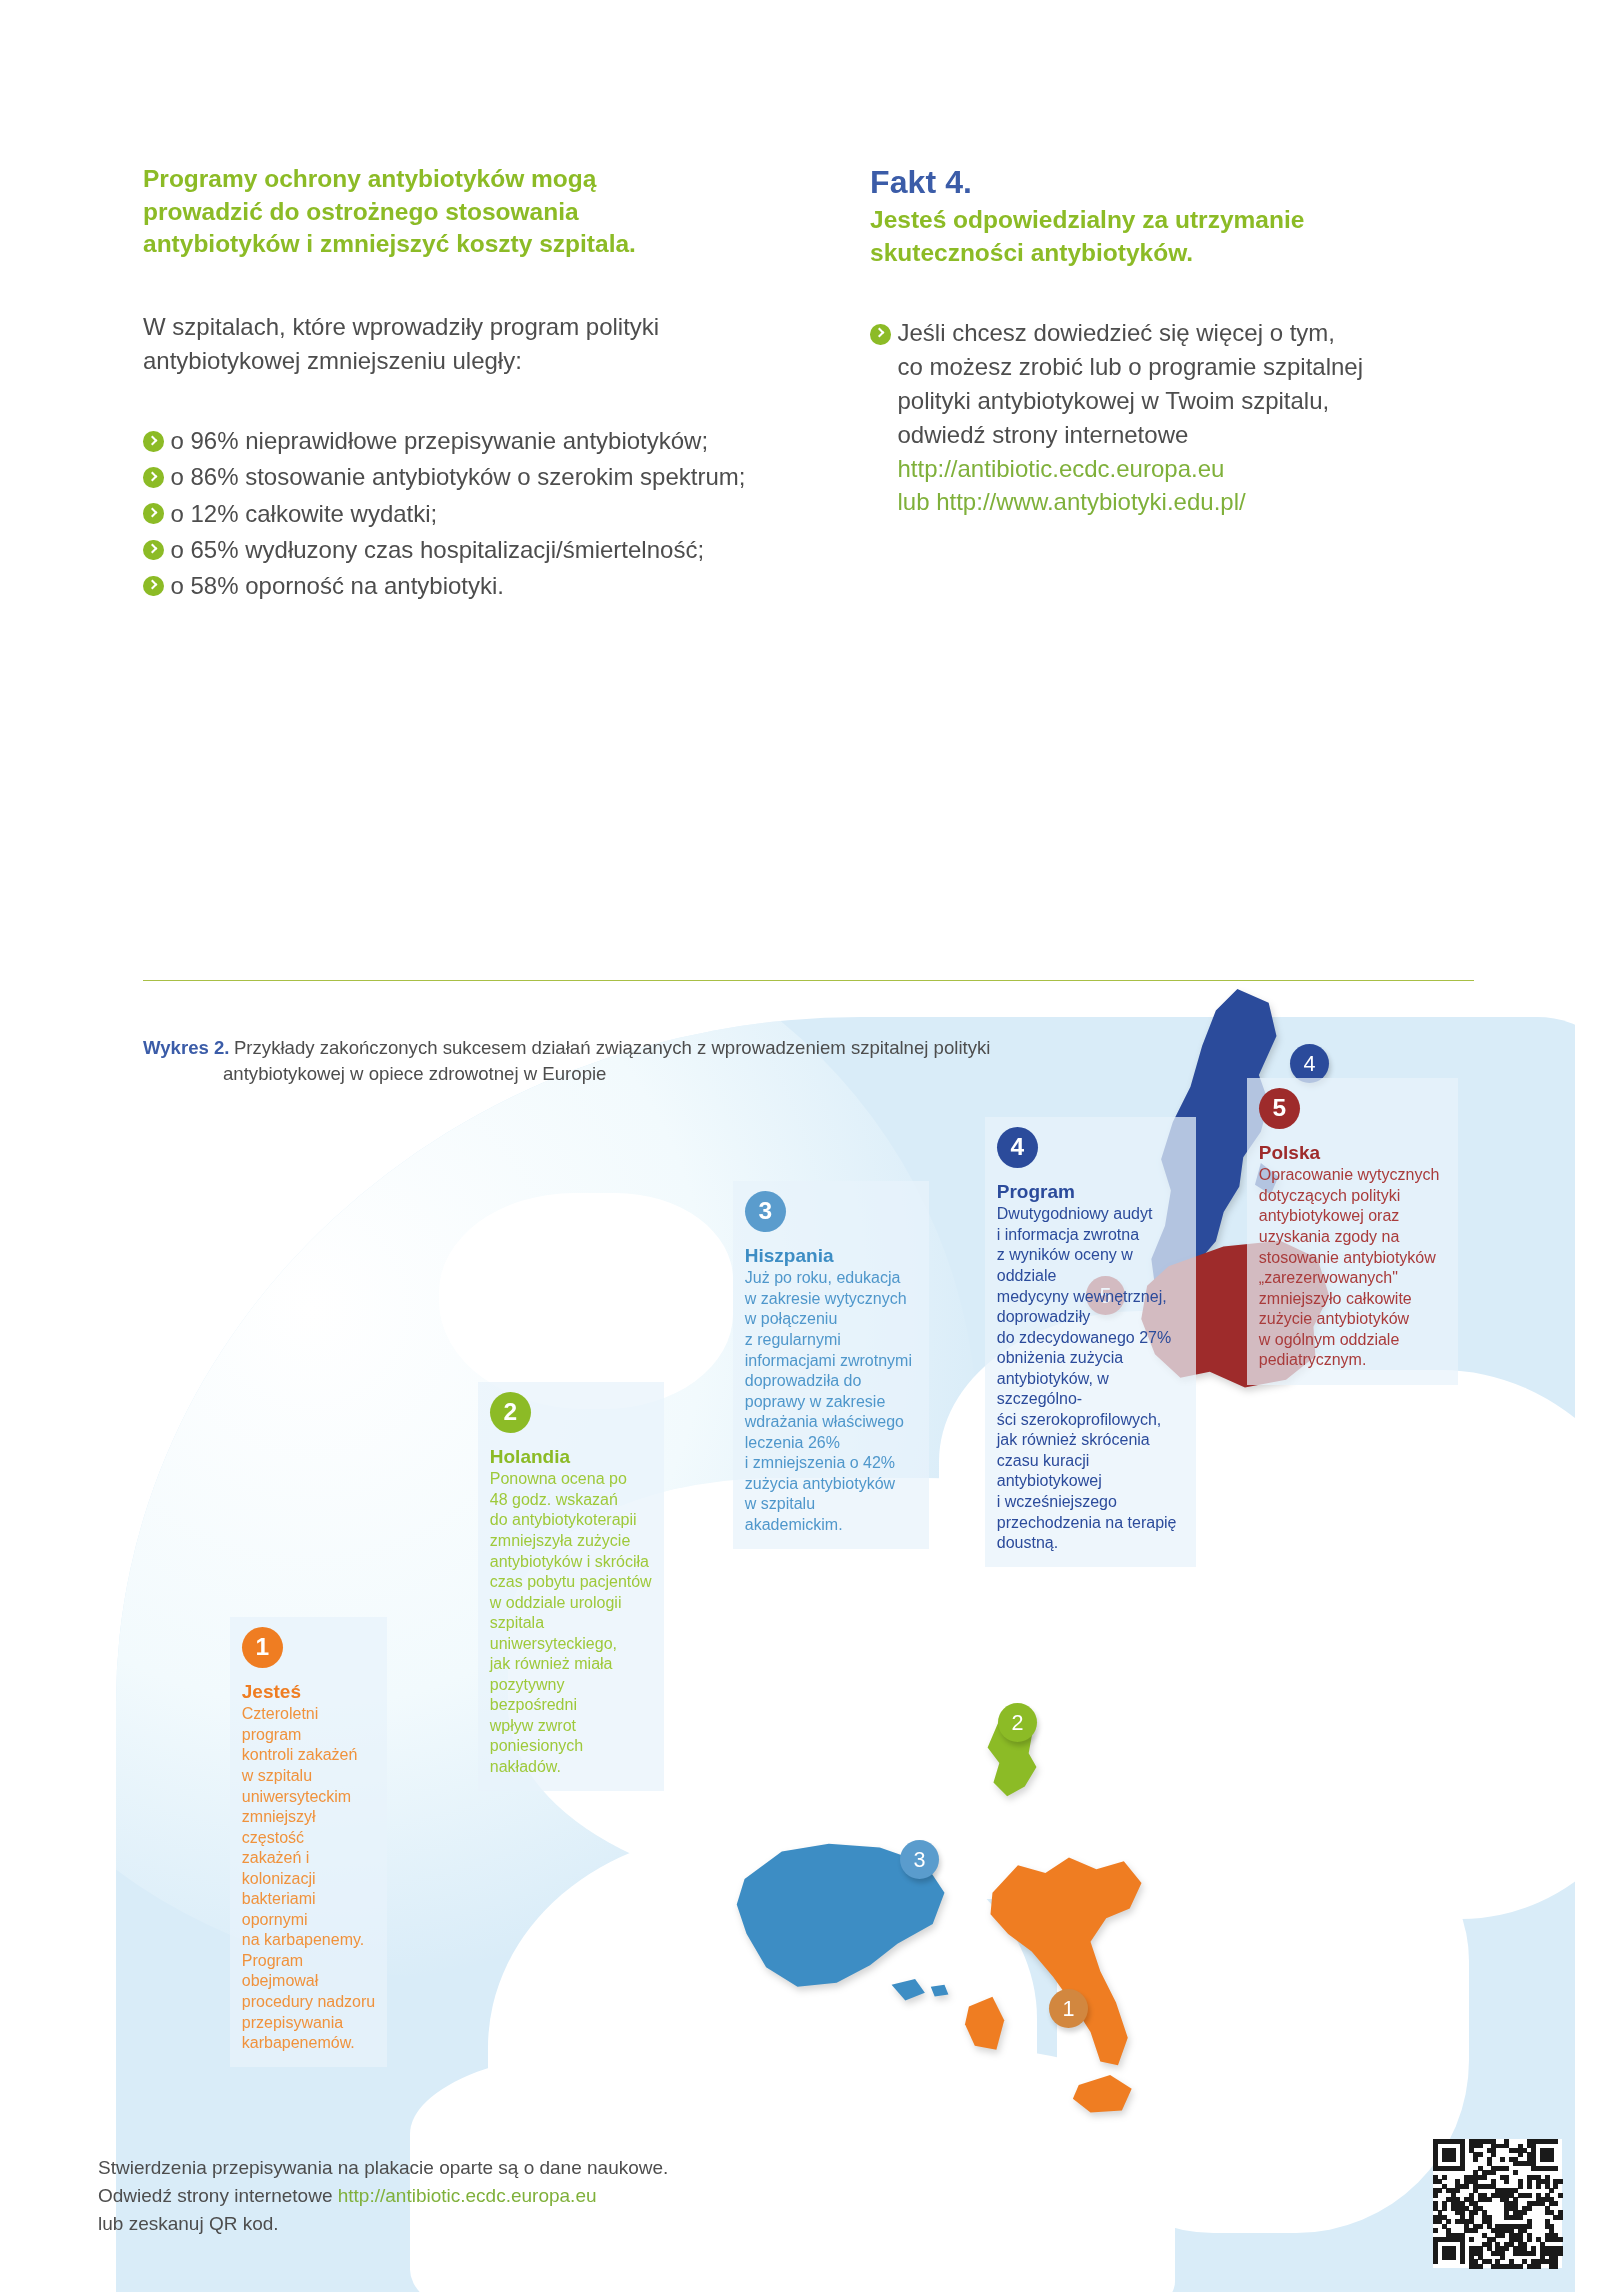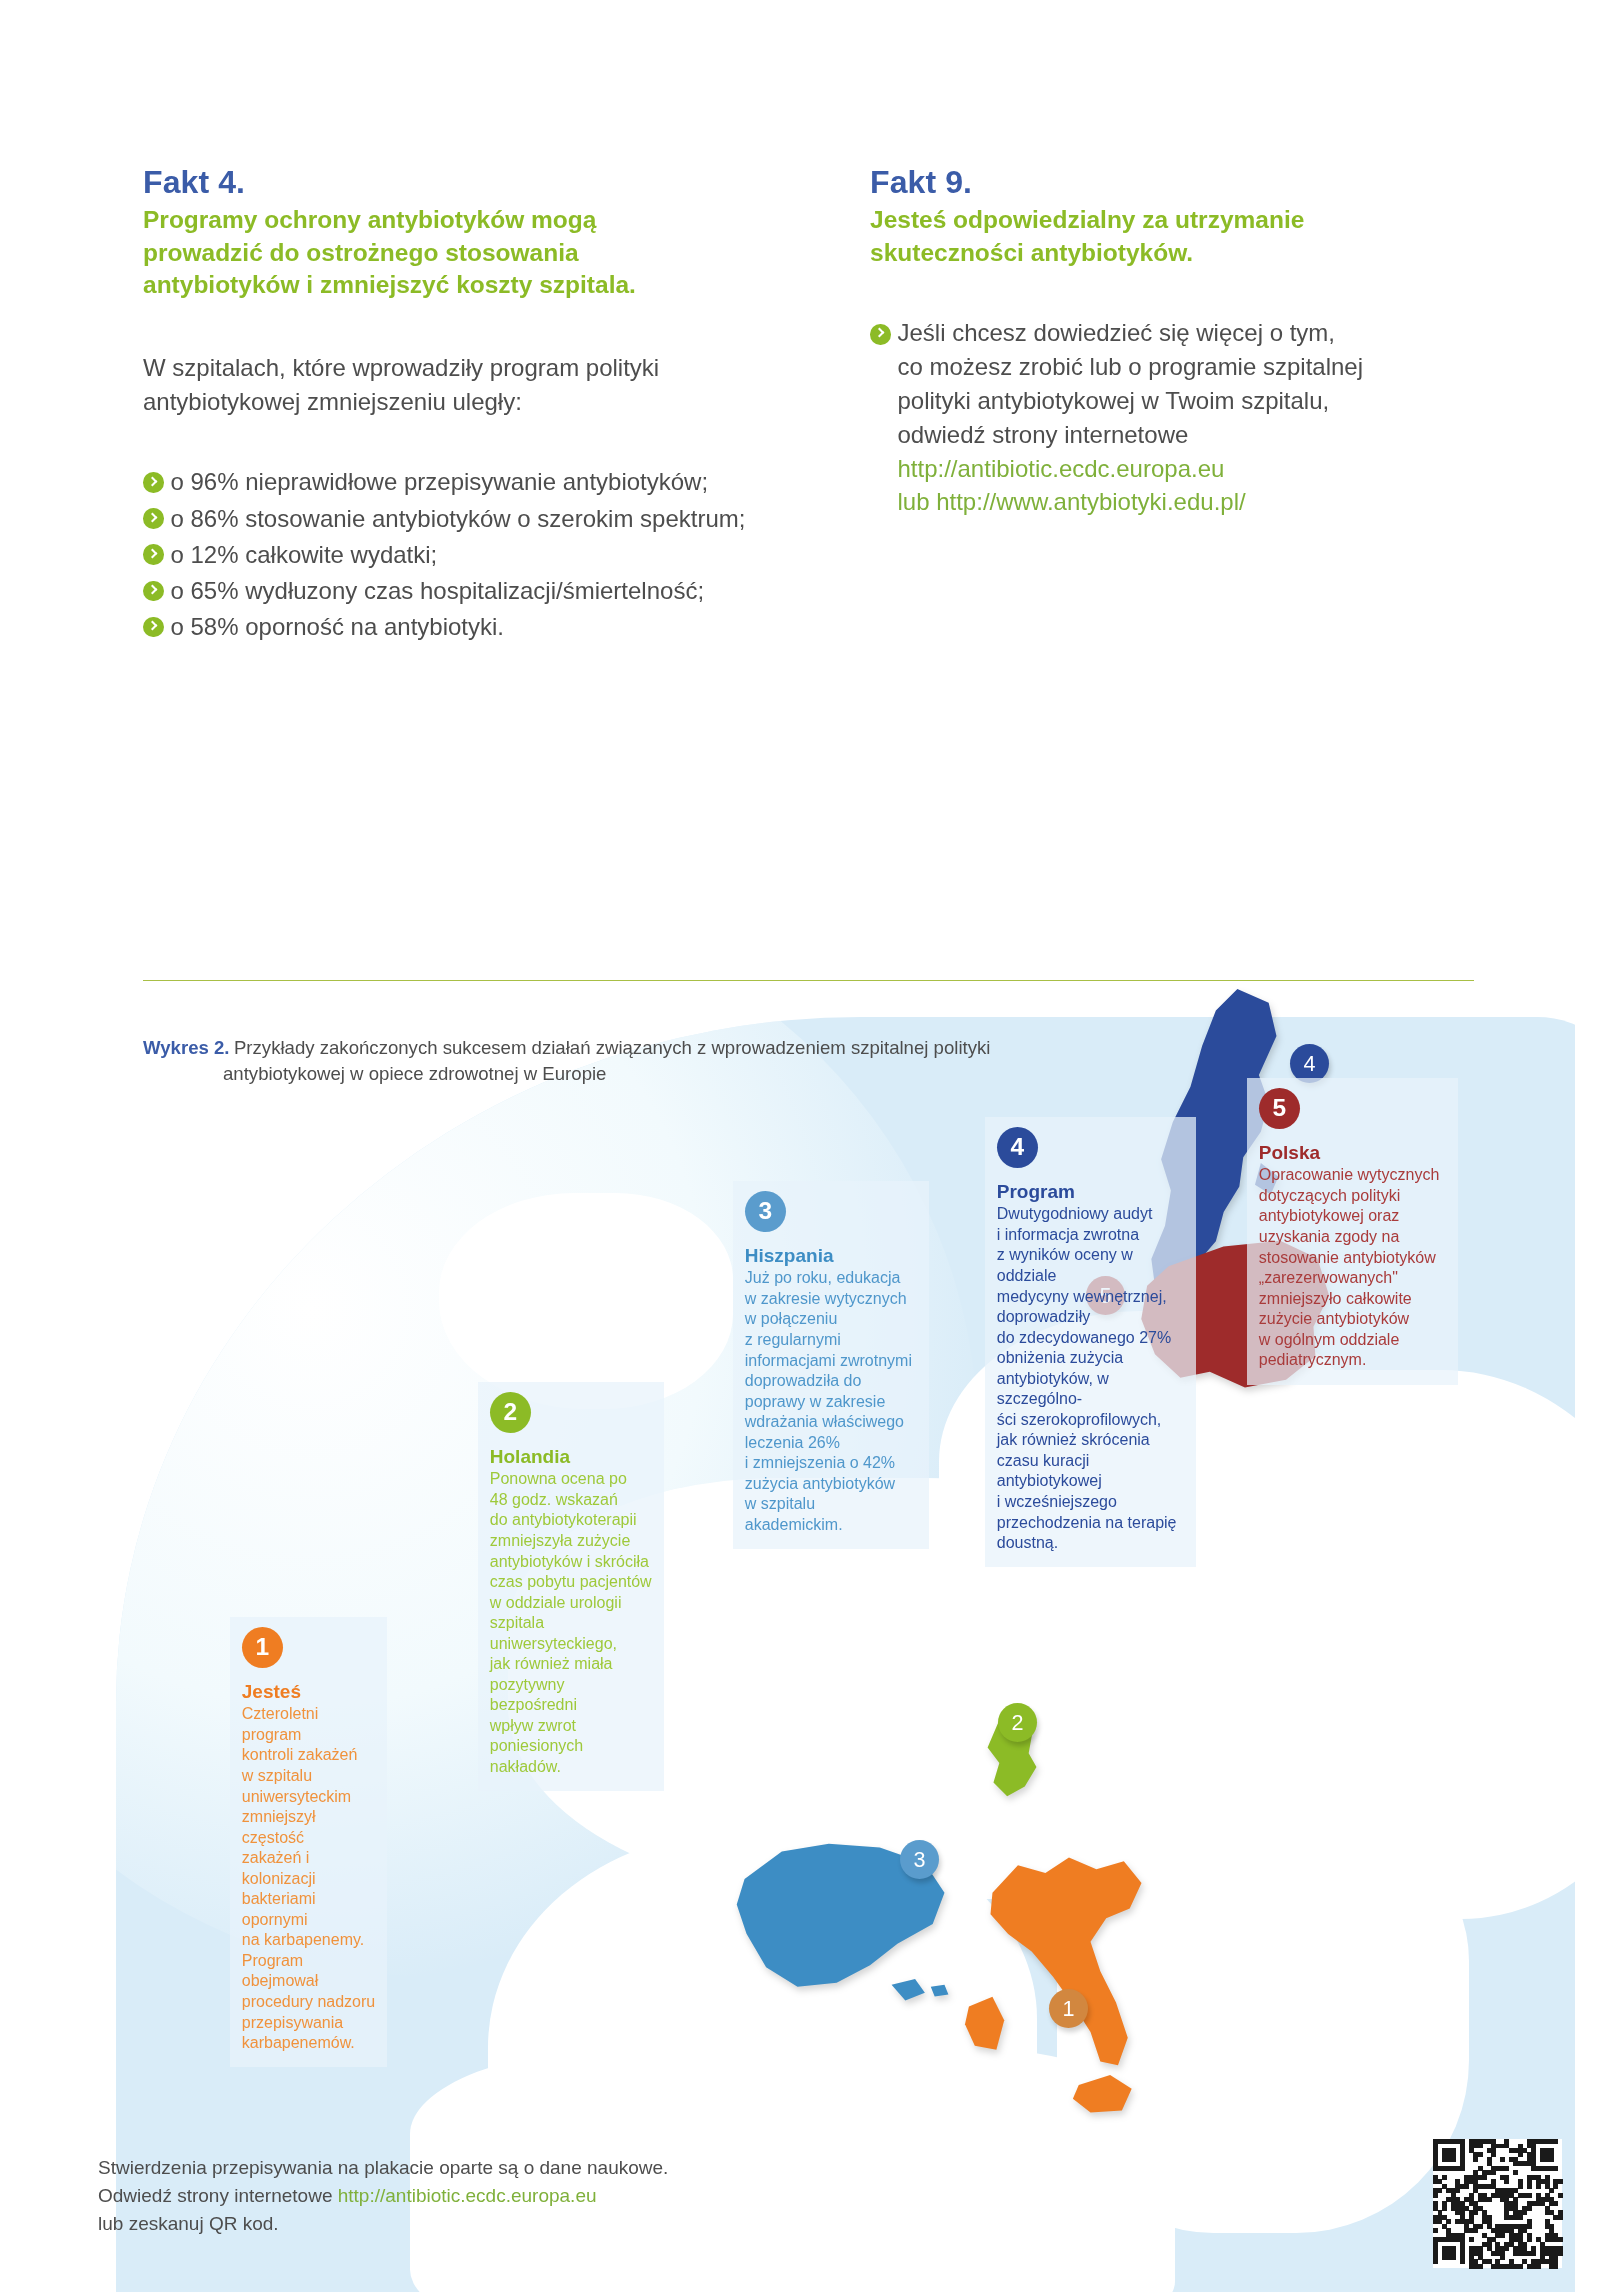--- a/index.html
+++ b/index.html
@@ -399,21 +399,20 @@
 zużycie antybiotyków
 w ogólnym oddziale
 pediatrycznym.</div>
     </div>
 
   </div>
 
   <div class="facts-area">
 
     <div class="col-left">
-      <div class="fact-num">Fakt 4.</div>
       <div class="fact-head" style="white-space: pre-line;">Programy ochrony antybiotyków mogą
 prowadzić do ostrożnego stosowania
 antybiotyków i zmniejszyć koszty szpitala.</div>
       <div class="fact-body lead-para" style="white-space: pre-line;">W szpitalach, które wprowadziły program polityki
 antybiotykowej zmniejszeniu uległy:</div>
 
       <ul class="bullet-list">
         <li>
           <span class="arrow-bullet"></span>
           <span class="bullet-text">o 96% nieprawidłowe przepisywanie antybiotyków;</span>
@@ -431,21 +430,21 @@
           <span class="bullet-text">o 65% wydłuzony czas hospitalizacji/śmiertelność;</span>
         </li>
         <li>
           <span class="arrow-bullet"></span>
           <span class="bullet-text">o 58% oporność na antybiotyki.</span>
         </li>
       </ul>
     </div>
 
     <div class="col-right">
-      <div class="fact-num">Fakt 9.</div>
+      <div class="fact-num">Fakt 4.</div>
       <div class="fact-head" style="white-space: pre-line;">Jesteś odpowiedzialny za utrzymanie
 skuteczności antybiotyków.</div>
 
       <div class="single-bullet">
         <span class="arrow-bullet"></span>
         <span class="bullet-text">
           <span style="white-space: pre-line;">Jeśli chcesz dowiedzieć się więcej o tym,
 co możesz zrobić lub o programie szpitalnej
 polityki antybiotykowej w Twoim szpitalu,
 odwiedź  strony internetowe</span><br>

